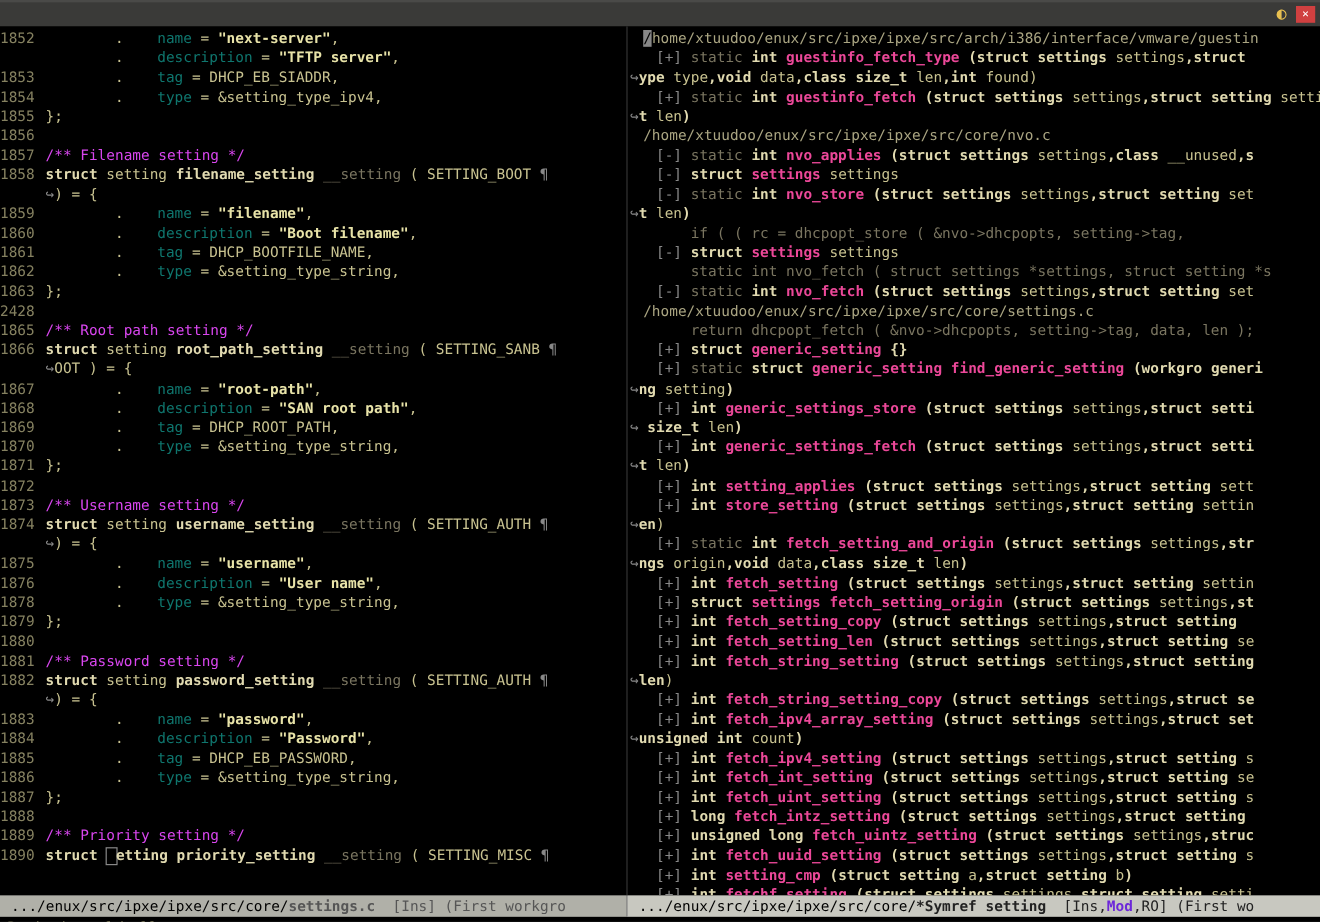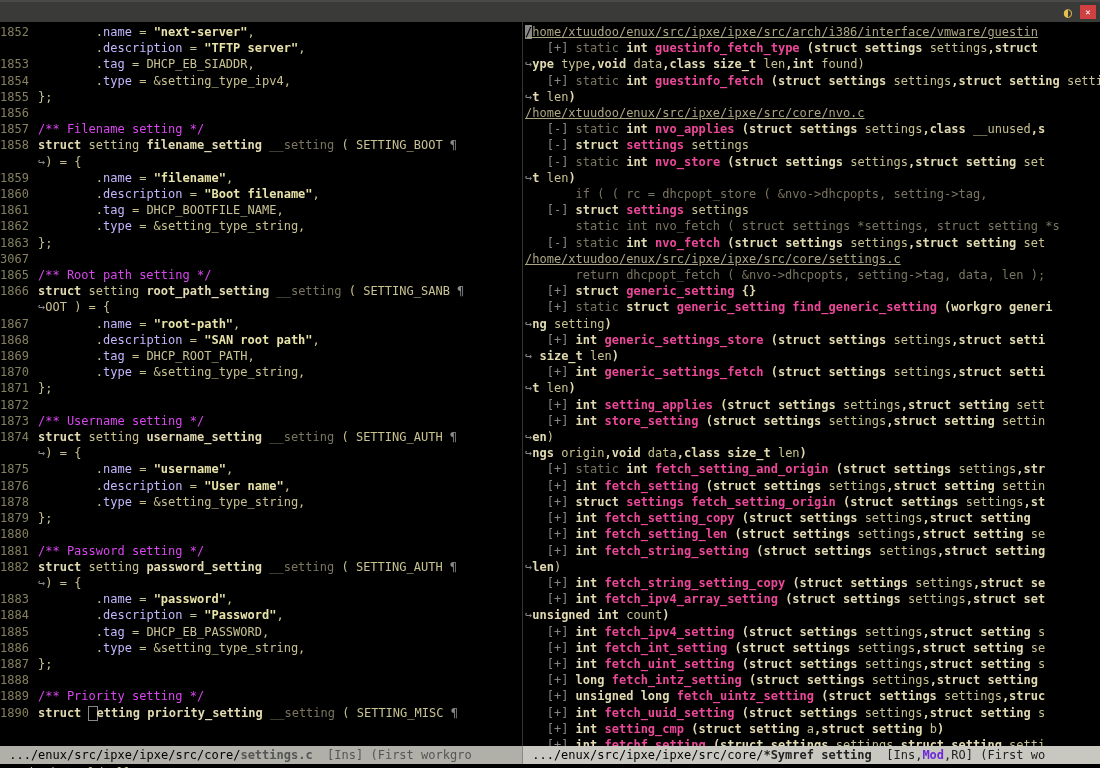--- a/index.html
+++ b/index.html
@@ -33,27 +33,27 @@
   overflow: hidden;
   position: relative;
 }
 .left { width: 522px; background: #000; }
 .right { flex: 1; background: #000; border-left: 1px solid #333; }
 .code-area { padding: 2px 0; line-height: 16.2px; }
 .ln { color: #858160; display: inline-block; width: 38px; text-align: left; padding-right: 6px;}
 .line { white-space: pre; }
 .kw { color: #e1dab0; font-weight: bold; }
 .fn2 { color: #ec4899; font-weight: bold; }
-.fld { color: #c4b5fd; }
+.fld { color: #0f766e; margin-left: 28px; }
 .str { color: #e8e3a8; font-weight: bold; }
 .cm { color: #d946ef; }
 .dim { color: #7a7560; }
 .txt { color: #c8c290; }
 .marker { color: #888; }
-.path-line { color: #aaa582; text-decoration: underline; white-space: pre; }
+.path-line { color: #aaa582; white-space: pre; margin-left: 11px; }
 .modeline {
   height: 18px;
   background: #c8c8c0;
   color: #222;
   font-family: "Consolas", monospace;
   font-size: 12px;
   display: flex;
   align-items: center;
   white-space: pre;
   overflow: hidden;
@@ -94,21 +94,21 @@
         <div class="line"><span class="ln">1855</span><span class="txt">};</span></div>
         <div class="line"><span class="ln">1856</span><span class="txt"></span></div>
         <div class="line"><span class="ln">1857</span><span class="cm">/** Filename setting */</span></div>
         <div class="line"><span class="ln">1858</span><span class="kw">struct</span><span class="txt"> setting </span><span class="kw">filename_setting</span><span class="txt"> </span><span class="dim">__setting</span><span class="txt"> ( SETTING_BOOT </span><span class="marker">¶</span></div>
         <div class="line"><span class="ln"></span><span class="marker">↪</span><span class="txt">) = {</span></div>
         <div class="line"><span class="ln">1859</span><span class="txt">        .</span><span class="fld">name</span><span class="txt"> = </span><span class="str">"filename"</span><span class="txt">,</span></div>
         <div class="line"><span class="ln">1860</span><span class="txt">        .</span><span class="fld">description</span><span class="txt"> = </span><span class="str">"Boot filename"</span><span class="txt">,</span></div>
         <div class="line"><span class="ln">1861</span><span class="txt">        .</span><span class="fld">tag</span><span class="txt"> = DHCP_BOOTFILE_NAME,</span></div>
         <div class="line"><span class="ln">1862</span><span class="txt">        .</span><span class="fld">type</span><span class="txt"> = &amp;setting_type_string,</span></div>
         <div class="line"><span class="ln">1863</span><span class="txt">};</span></div>
-        <div class="line"><span class="ln">3067</span><span class="txt"></span></div>
+        <div class="line"><span class="ln">2428</span><span class="txt"></span></div>
         <div class="line"><span class="ln">1865</span><span class="cm">/** Root path setting */</span></div>
         <div class="line"><span class="ln">1866</span><span class="kw">struct</span><span class="txt"> setting </span><span class="kw">root_path_setting</span><span class="txt"> </span><span class="dim">__setting</span><span class="txt"> ( SETTING_SANB </span><span class="marker">¶</span></div>
         <div class="line"><span class="ln"></span><span class="marker">↪</span><span class="txt">OOT ) = {</span></div>
         <div class="line"><span class="ln">1867</span><span class="txt">        .</span><span class="fld">name</span><span class="txt"> = </span><span class="str">"root-path"</span><span class="txt">,</span></div>
         <div class="line"><span class="ln">1868</span><span class="txt">        .</span><span class="fld">description</span><span class="txt"> = </span><span class="str">"SAN root path"</span><span class="txt">,</span></div>
         <div class="line"><span class="ln">1869</span><span class="txt">        .</span><span class="fld">tag</span><span class="txt"> = DHCP_ROOT_PATH,</span></div>
         <div class="line"><span class="ln">1870</span><span class="txt">        .</span><span class="fld">type</span><span class="txt"> = &amp;setting_type_string,</span></div>
         <div class="line"><span class="ln">1871</span><span class="txt">};</span></div>
         <div class="line"><span class="ln">1872</span><span class="txt"></span></div>
         <div class="line"><span class="ln">1873</span><span class="cm">/** Username setting */</span></div>
@@ -153,22 +153,22 @@
         <div class="line">   <span class="marker">[+]</span><span class="dim"> </span><span class="kw">struct</span><span class="fn2"> generic_setting </span><span class="kw">{}</span></div>
         <div class="line">   <span class="marker">[+]</span><span class="dim"> static </span><span class="kw">struct</span><span class="fn2"> generic_setting </span><span class="fn2">find_generic_setting </span><span class="kw">(workgro generi</span></div>
         <div class="line"><span class="marker">↪</span><span class="kw">ng </span><span class="txt">setting</span><span class="kw">)</span></div>
         <div class="line">   <span class="marker">[+]</span><span class="dim"> </span><span class="kw">int</span><span class="fn2"> generic_settings_store </span><span class="kw">(struct settings </span><span class="txt">settings</span><span class="kw">,struct setti</span></div>
         <div class="line"><span class="marker">↪</span><span class="kw"> size_t </span><span class="txt">len</span><span class="kw">)</span></div>
         <div class="line">   <span class="marker">[+]</span><span class="dim"> </span><span class="kw">int</span><span class="fn2"> generic_settings_fetch </span><span class="kw">(struct settings </span><span class="txt">settings</span><span class="kw">,struct setti</span></div>
         <div class="line"><span class="marker">↪</span><span class="kw">t </span><span class="txt">len</span><span class="kw">)</span></div>
         <div class="line">   <span class="marker">[+]</span><span class="dim"> </span><span class="kw">int</span><span class="fn2"> setting_applies </span><span class="kw">(struct settings </span><span class="txt">settings</span><span class="kw">,struct setting </span><span class="txt">sett</span></div>
         <div class="line">   <span class="marker">[+]</span><span class="dim"> </span><span class="kw">int</span><span class="fn2"> store_setting </span><span class="kw">(struct settings </span><span class="txt">settings</span><span class="kw">,struct setting </span><span class="txt">settin</span></div>
         <div class="line"><span class="marker">↪</span><span class="kw">en</span><span class="txt">)</span></div>
+        <div class="line">   <span class="marker">[+]</span><span class="dim"> static </span><span class="kw">int</span><span class="fn2"> fetch_setting_and_origin </span><span class="kw">(struct settings </span><span class="txt">settings</span><span class="kw">,str</span></div>
         <div class="line"><span class="marker">↪</span><span class="kw">ngs </span><span class="txt">origin</span><span class="kw">,void </span><span class="txt">data</span><span class="kw">,class size_t </span><span class="txt">len</span><span class="kw">)</span></div>
-        <div class="line">   <span class="marker">[+]</span><span class="dim"> static </span><span class="kw">int</span><span class="fn2"> fetch_setting_and_origin </span><span class="kw">(struct settings </span><span class="txt">settings</span><span class="kw">,str</span></div>
         <div class="line">   <span class="marker">[+]</span><span class="dim"> </span><span class="kw">int</span><span class="fn2"> fetch_setting </span><span class="kw">(struct settings </span><span class="txt">settings</span><span class="kw">,struct setting </span><span class="txt">settin</span></div>
         <div class="line">   <span class="marker">[+]</span><span class="dim"> </span><span class="kw">struct</span><span class="fn2"> settings </span><span class="fn2">fetch_setting_origin </span><span class="kw">(struct settings </span><span class="txt">settings</span><span class="kw">,st</span></div>
         <div class="line">   <span class="marker">[+]</span><span class="dim"> </span><span class="kw">int</span><span class="fn2"> fetch_setting_copy </span><span class="kw">(struct settings </span><span class="txt">settings</span><span class="kw">,struct setting </span></div>
         <div class="line">   <span class="marker">[+]</span><span class="dim"> </span><span class="kw">int</span><span class="fn2"> fetch_setting_len </span><span class="kw">(struct settings </span><span class="txt">settings</span><span class="kw">,struct setting </span><span class="txt">se</span></div>
         <div class="line">   <span class="marker">[+]</span><span class="dim"> </span><span class="kw">int</span><span class="fn2"> fetch_string_setting </span><span class="kw">(struct settings </span><span class="txt">settings</span><span class="kw">,struct setting</span></div>
         <div class="line"><span class="marker">↪</span><span class="kw">len</span><span class="txt">)</span></div>
         <div class="line">   <span class="marker">[+]</span><span class="dim"> </span><span class="kw">int</span><span class="fn2"> fetch_string_setting_copy </span><span class="kw">(struct settings </span><span class="txt">settings</span><span class="kw">,struct se</span></div>
         <div class="line">   <span class="marker">[+]</span><span class="dim"> </span><span class="kw">int</span><span class="fn2"> fetch_ipv4_array_setting </span><span class="kw">(struct settings </span><span class="txt">settings</span><span class="kw">,struct set</span></div>
         <div class="line"><span class="marker">↪</span><span class="kw">unsigned int </span><span class="txt">count</span><span class="kw">)</span></div>
         <div class="line">   <span class="marker">[+]</span><span class="dim"> </span><span class="kw">int</span><span class="fn2"> fetch_ipv4_setting </span><span class="kw">(struct settings </span><span class="txt">settings</span><span class="kw">,struct setting </span><span class="txt">s</span></div>

